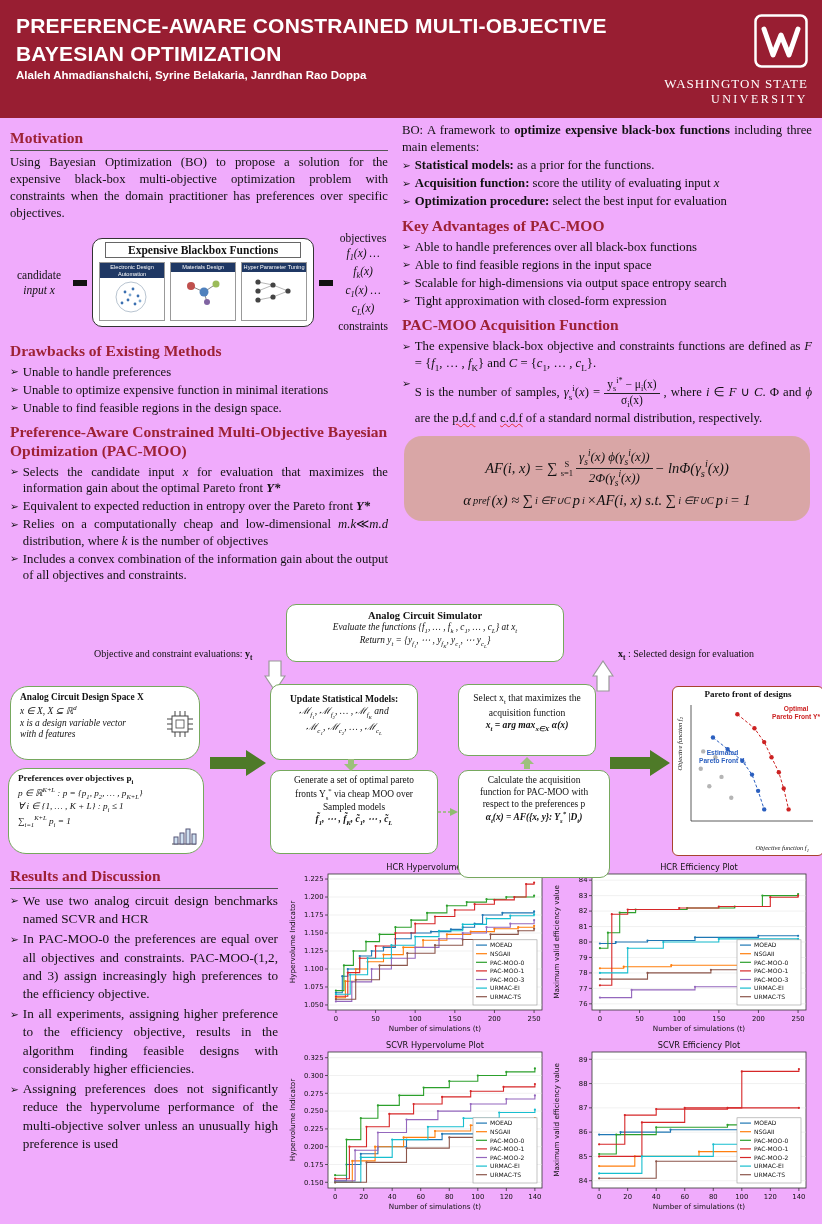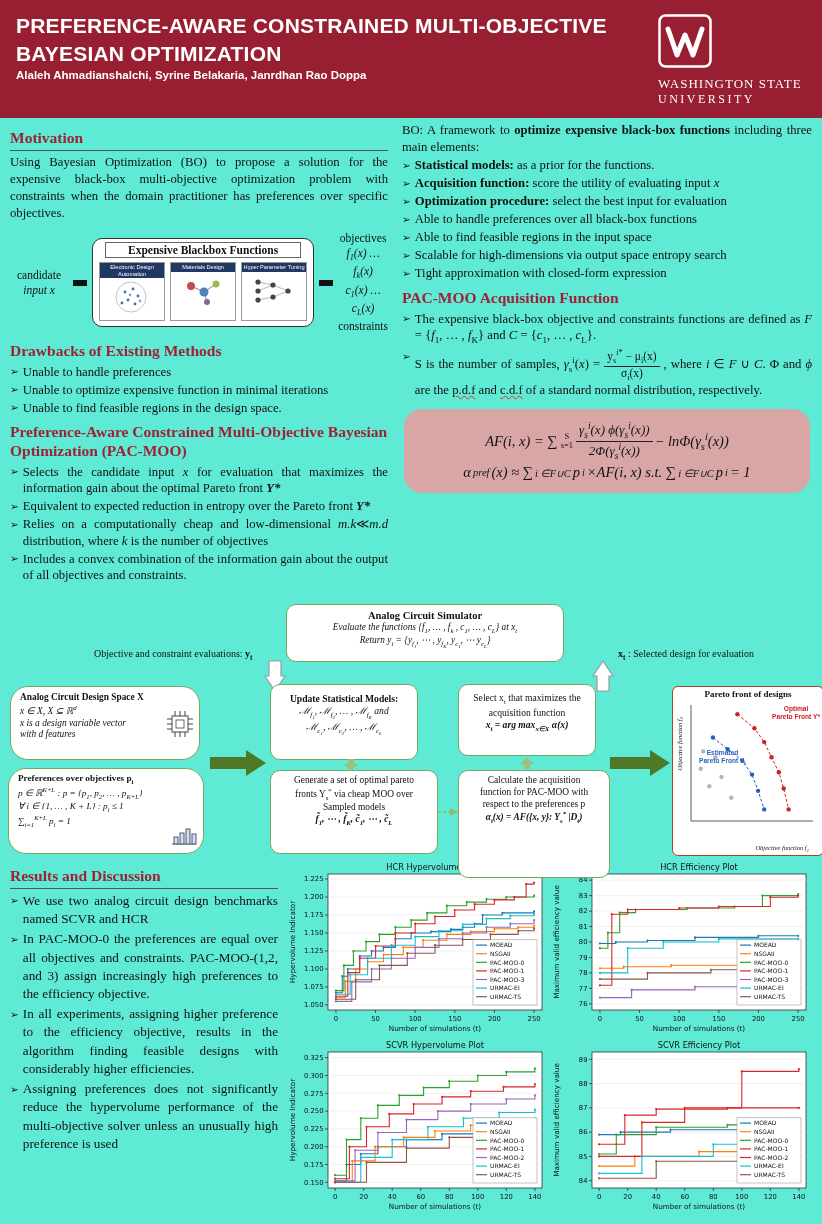--- a/index.html
+++ b/index.html
@@ -1,23 +1,23 @@
 <!DOCTYPE html>
 <html><head>
 <meta charset="utf-8">
 <style>
   html,body{margin:0;padding:0;background:#e9e9e9;}
-  .poster{position:relative;width:822px;height:1224px;background:#5eead4;margin:0 auto;
+  .poster{position:relative;width:822px;height:1224px;background:#f0abfc;margin:0 auto;
           font-family:"Liberation Serif",serif;color:#111;overflow:hidden;outline:1px solid #c9c9c9;}
   
   .hdr{box-sizing:border-box;height:118px;background:#981e32;color:#fff;display:flex;
        justify-content:space-between;padding:12px 14px 8px 16px;}
   .hdr-title div{font-family:"Liberation Sans",sans-serif;font-weight:bold;font-size:21px;line-height:1.32;letter-spacing:.2px;}
   .hdr-authors{font-family:"Liberation Sans",sans-serif;font-weight:bold;font-size:11.5px;margin-top:2px;}
-  .hdr-logo{text-align:left;flex:0 0 150px;padding-top:2px;}
+  .hdr-logo{text-align:right;flex:0 0 150px;padding-top:2px;}
   .logo-line1{font-size:13px;letter-spacing:1px;margin-top:4px;font-family:"Liberation Serif",serif;}
   .logo-line2{font-size:12px;letter-spacing:2.5px;font-family:"Liberation Serif",serif;}
   
   .main{box-sizing:border-box;display:flex;gap:14px;padding:4px 10px 0 10px;height:482px;overflow:hidden;}
   .col-left{width:378px;flex:0 0 378px;}
   .col-right{flex:1;}
   .section-h{color:#9d2235;font-weight:bold;font-size:15.5px;margin:7px 0 3px 0;line-height:1.22;}
   .ruled{border-bottom:1px solid #555;padding-bottom:2px;}
   .body-text{font-size:12.7px;line-height:1.33;text-align:justify;}
   .bullet{display:flex;gap:4px;margin:1.5px 0;font-size:12.7px;line-height:1.3;text-align:justify;}
@@ -200,20 +200,21 @@
         </div>
       <div class="bullet">
           <span class="mk">➢</span>
           <span><b>Acquisition function:</b> score the utility of evaluating input <i>x</i></span>
         </div>
       <div class="bullet">
           <span class="mk">➢</span>
           <span><b>Optimization procedure:</b> select the best input for evaluation</span>
         </div>
 
+      <h2 class="section-h">Key Advantages of PAC-MOO</h2>
       <div class="bullet">
           <span class="mk">➢</span>
           <span>Able to handle preferences over all black-box functions</span>
         </div>
       <div class="bullet">
           <span class="mk">➢</span>
           <span>Able to find feasible regions in the input space</span>
         </div>
       <div class="bullet">
           <span class="mk">➢</span>

